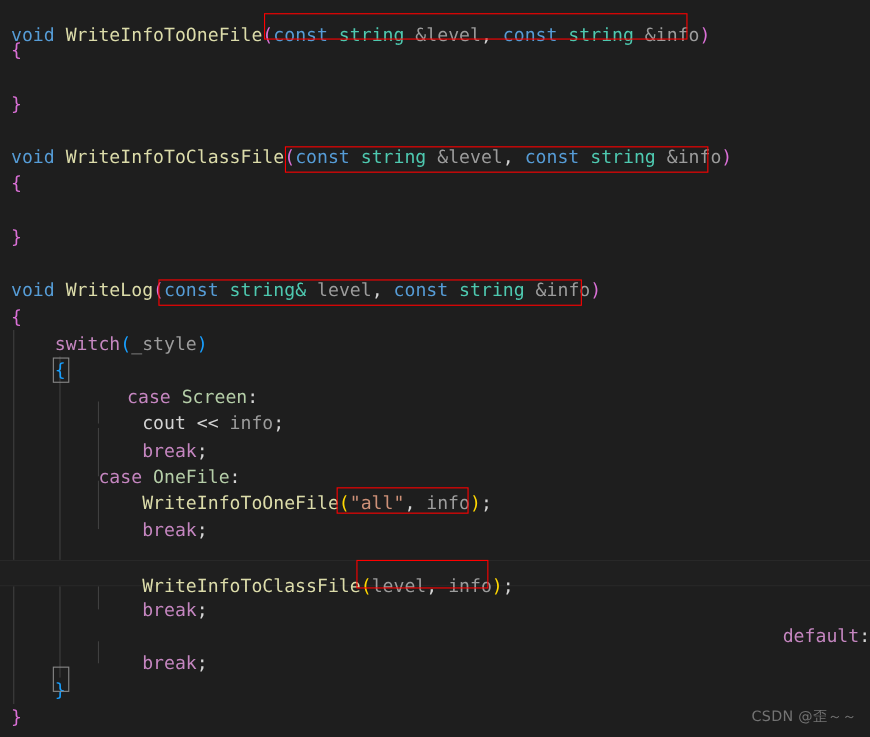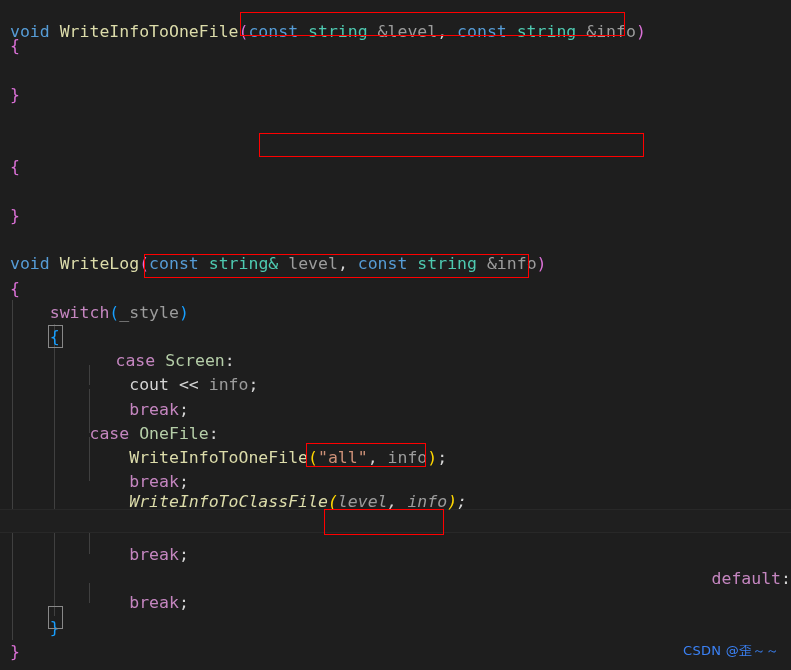--- a/index.html
+++ b/index.html
@@ -84,21 +84,21 @@
     border: 1px solid #888888;
     box-sizing: border-box;
     pointer-events: none;
   }
 
   
   #watermark {
     position: absolute;
     right: 12px;
     bottom: 10px;
-    color: #3b82f6;
+    color: #737373;
     font-size: 13px;
     font-family: "DejaVu Sans", "Liberation Sans", sans-serif;
     letter-spacing: 0.3px;
     white-space: pre;
   }
 </style>
 </head>
 <body>
 
 <div id="editor">
@@ -126,20 +126,21 @@
   
   <div class="line" style="top:58px;"></div>
 
   
   <div class="line" style="top:83px;"><span class="p1">}</span></div>
 
   
   <div class="line" style="top:107px;"></div>
 
   
+  <div class="line" style="top:131px;"><span class="kw">void</span> <span class="fn">WriteInfoToClassFile</span><span class="p1">(</span><span class="kw">const</span> <span class="type">string</span> <span class="var">&amp;level</span><span class="plain">,</span> <span class="kw">const</span> <span class="type">string</span> <span class="var">&amp;info</span><span class="p1">)</span></div>
 
   
   <div class="line" style="top:155px;"><span class="p1">{</span></div>
 
   
   <div class="line" style="top:180px;"></div>
 
   
   <div class="line" style="top:204px;"><span class="p1">}</span></div>
 
@@ -172,21 +173,21 @@
 
   
   <div class="line" style="top:446px;">            <span class="fn">WriteInfoToOneFile</span><span class="p3">(</span><span class="str">"all"</span><span class="plain">,</span> <span class="var">info</span><span class="p3">)</span><span class="plain">;</span></div>
 
   
   <div class="line" style="top:470px;">            <span class="ctrl">break</span><span class="plain">;</span></div>
 
   
 
   
-  <div class="line" style="top:490px;font-style:italic;">            <span class="fn">WriteInfoToClassFile</span><span class="p3">(</span><span class="var">level</span><span class="plain">,</span> <span class="var">info</span><span class="p3">)</span><span class="plain">;</span></div>
+  <div class="line" style="top:521px;">            <span class="fn">WriteInfoToClassFile</span><span class="p3">(</span><span class="var">level</span><span class="plain">,</span> <span class="var">info</span><span class="p3">)</span><span class="plain">;</span></div>
 
   
   <div class="line" style="top:543px;">            <span class="ctrl">break</span><span class="plain">;</span></div>
 
   
   <div class="line" style="top:567px;text-align:right;">        <span class="ctrl">default</span><span class="plain">:</span></div>
 
   
   <div class="line" style="top:591px;">            <span class="ctrl">break</span><span class="plain">;</span></div>
 

